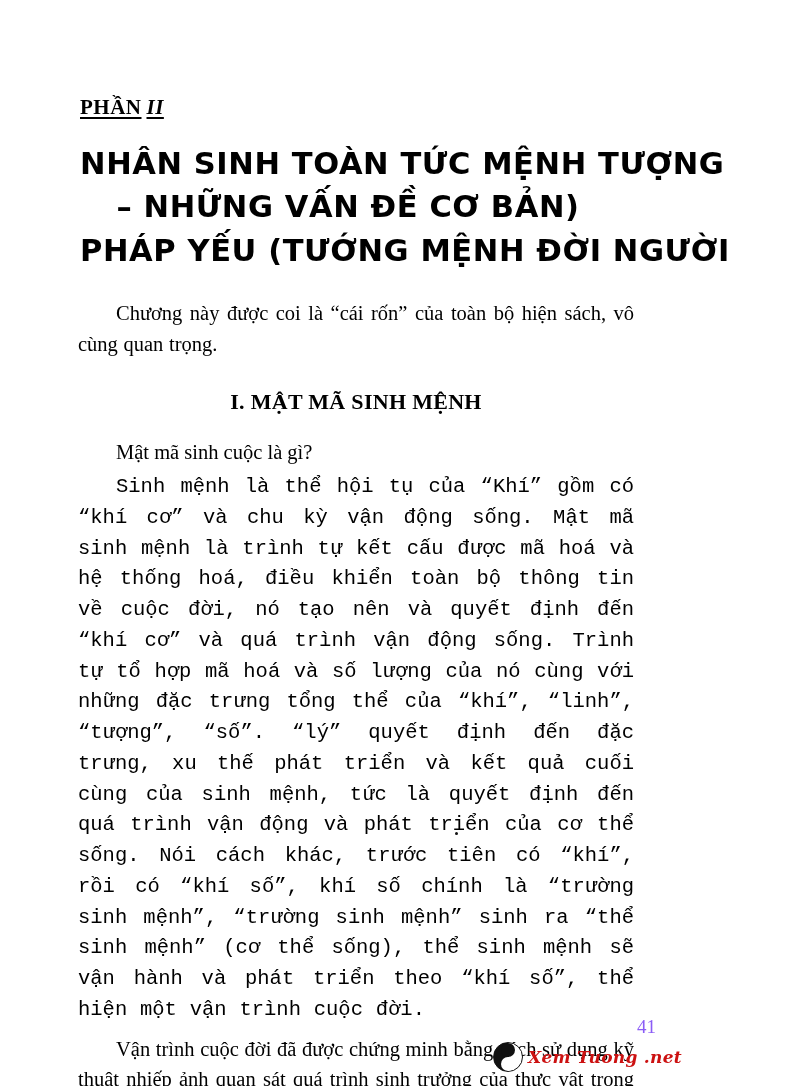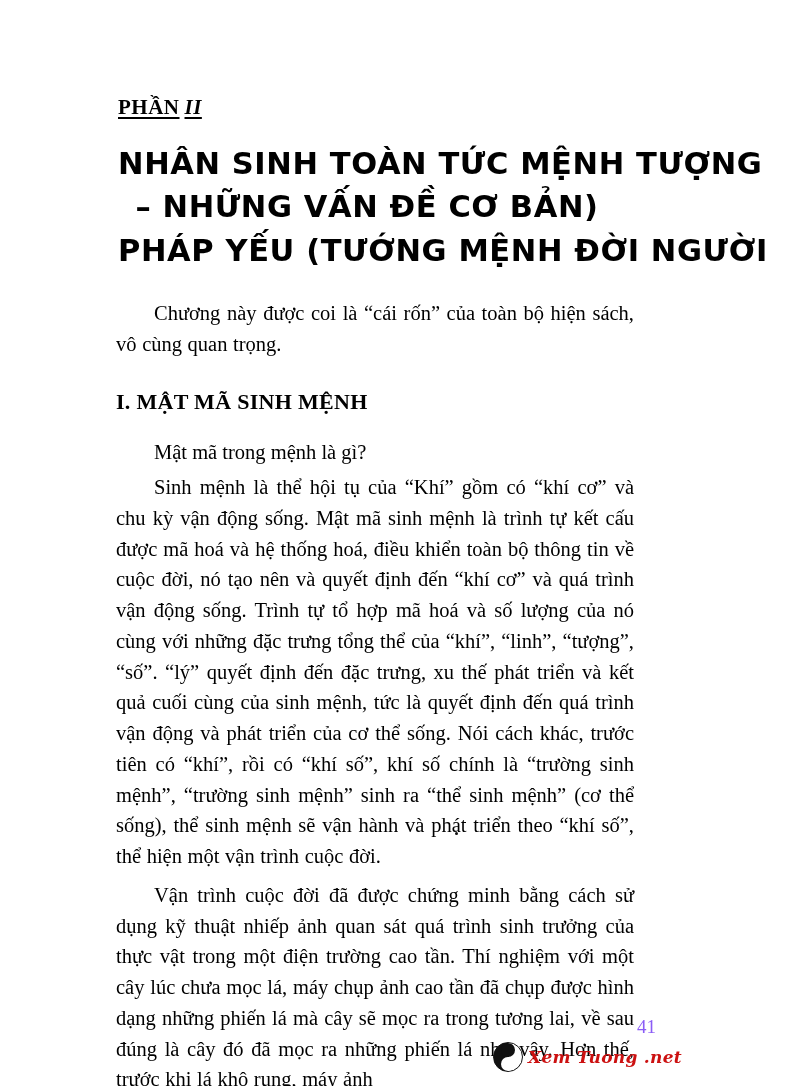--- a/index.html
+++ b/index.html
@@ -13,21 +13,21 @@
     font-family: "Liberation Serif", serif;
     color: #000000;
     position: relative;
     overflow: hidden;
   }
   .page {
     position: relative;
     width: 712px;
     height: 1086px;
     box-sizing: border-box;
-    padding: 95px 78px 40px 116px;
+    padding: 95px 78px 40px 78px;
   }
   .part-label {
     font-family: "Liberation Serif", serif;
     font-size: 21px;
     font-weight: bold;
     letter-spacing: 0.5px;
     margin: 0 0 22px 0;
     padding-left: 2px;
   }
   .part-label .part-word {
@@ -56,33 +56,35 @@
   }
   p.body-text {
     font-size: 20.5px;
     line-height: 1.5;
     text-align: justify;
     margin: 0 0 8px 0;
     text-indent: 38px;
     word-spacing: 0.5px;
   }
   .section-heading {
+    text-align: center;
     font-size: 22px;
     font-weight: bold;
     margin: 30px 0 22px 0;
     letter-spacing: 0.3px;
   }
   .question-line {
     font-size: 20.5px;
     line-height: 1.5;
     margin: 0 0 4px 0;
     text-indent: 38px;
   }
   .big-para {
     margin-top: 4px;
+    font-family: Liberation Mono, monospace;
   }
   .stray-dot {
     position: absolute;
     left: 455px;
     top: 832px;
     width: 3px;
     height: 3px;
     background: #111;
     border-radius: 50%;
   }
@@ -158,21 +160,21 @@
   <h1 class="chapter-title">
     <span class="line">NHÂN SINH TOÀN TỨC MỆNH TƯỢNG</span>
     <span class="line">– NHỮNG VẤN ĐỀ CƠ BẢN)</span>
     <span class="line">PHÁP YẾU (TƯỚNG MỆNH ĐỜI NGƯỜI</span>
   </h1>
 
   <p class="body-text">Chương này được coi là “cái rốn” của toàn bộ hiện sách, vô cùng quan trọng.</p>
 
   <h2 class="section-heading">I. MẬT MÃ SINH MỆNH</h2>
 
-  <p class="question-line">Mật mã trong mệnh là gì?</p>
+  <p class="question-line">Mật mã sinh cuộc là gì?</p>
 
   <p class="body-text big-para">Sinh mệnh là thể hội tụ của “Khí” gồm có “khí cơ” và chu kỳ vận động sống. Mật mã sinh mệnh là trình tự kết cấu được mã hoá và hệ thống hoá, điều khiển toàn bộ thông tin về cuộc đời, nó tạo nên và quyết định đến “khí cơ” và quá trình vận động sống. Trình tự tổ hợp mã hoá và số lượng của nó cùng với những đặc trưng tổng thể của “khí”, “linh”, “tượng”, “số”. “lý” quyết định đến đặc trưng, xu thế phát triển và kết quả cuối cùng của sinh mệnh, tức là quyết định đến quá trình vận động và phát triển của cơ thể sống. Nói cách khác, trước tiên có “khí”, rồi có “khí số”, khí số chính là “trường sinh mệnh”, “trường sinh mệnh” sinh ra “thể sinh mệnh” (cơ thể sống), thể sinh mệnh sẽ vận hành và phát triển theo “khí số”, thể hiện một vận trình cuộc đời.</p>
 
   <p class="body-text">Vận trình cuộc đời đã được chứng minh bằng cách sử dụng kỹ thuật nhiếp ảnh quan sát quá trình sinh trưởng của thực vật trong một điện trường cao tần. Thí nghiệm với một cây lúc chưa mọc lá, máy chụp ảnh cao tần đã chụp được hình dạng những phiến lá mà cây sẽ mọc ra trong tương lai, về sau đúng là cây đó đã mọc ra những phiến lá như vậy. Hơn thế, trước khi lá khô rụng, máy ảnh</p>
 
   <span class="stray-dot"></span>
 
   <div class="page-number">41</div>
 
   <div class="watermark">

